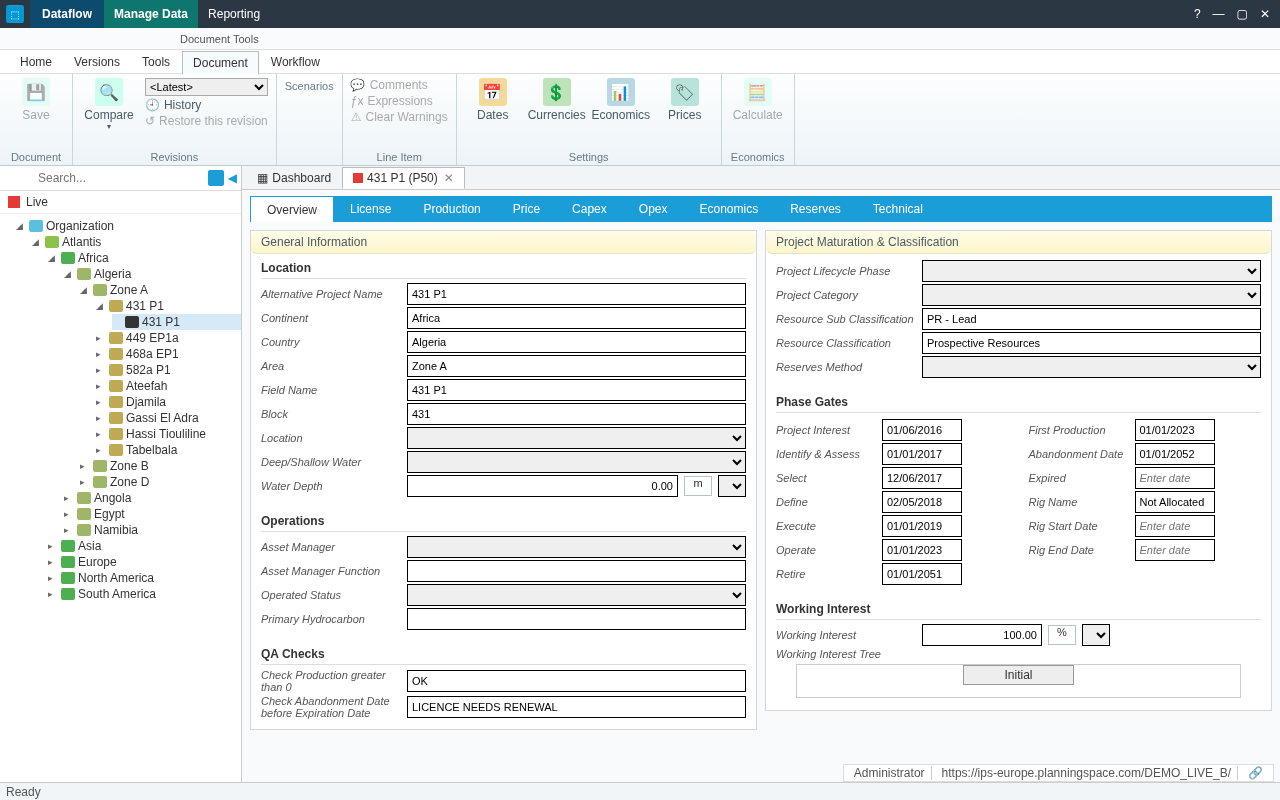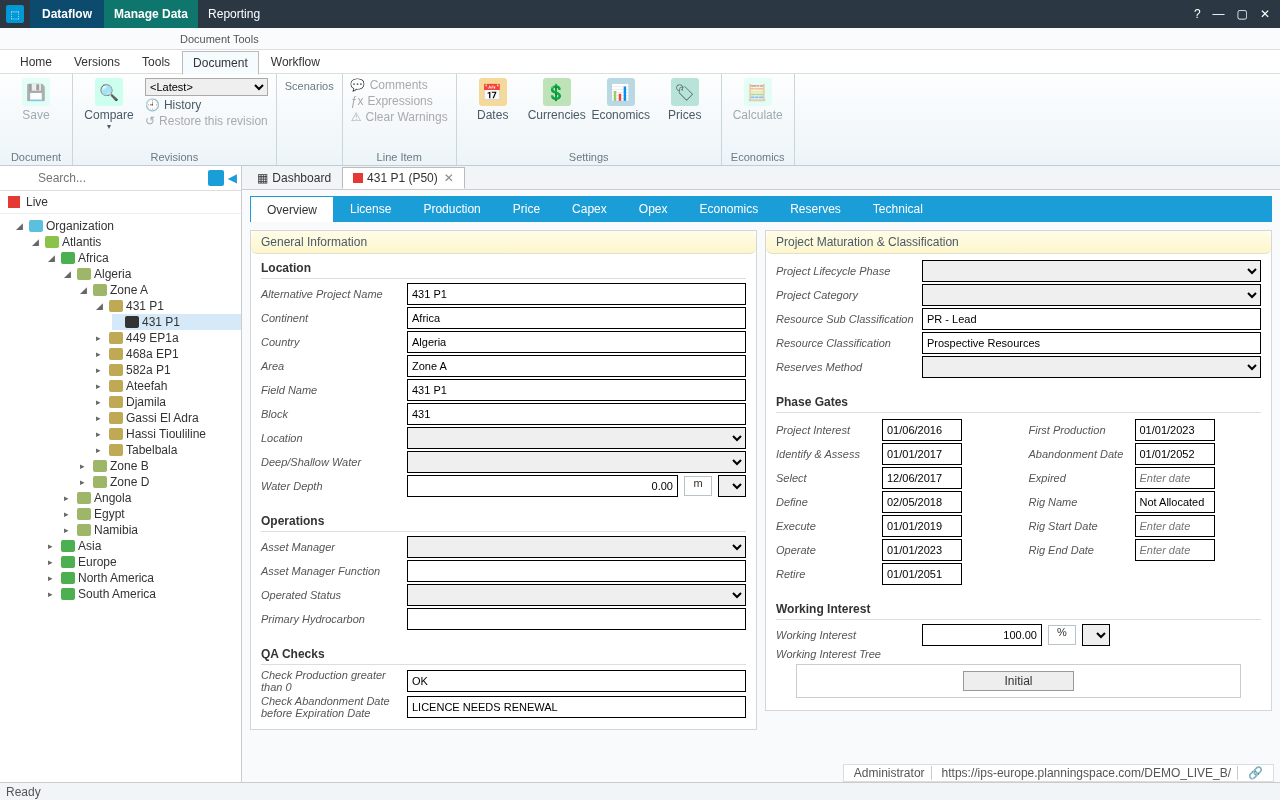--- a/index.html
+++ b/index.html
@@ -545,21 +545,21 @@
             <div class="shdr">Working Interest</div>
             <div class="frow">
                 <label>Working Interest</label>
                 <input style="text-align: right; flex: 0 0 auto; width: 120px;" value="100.00">
                 <span class="unit">%</span>
                 <select style="width:28px;flex:none"></select>
               </div>
             <div class="frow">
                 <label>Working Interest Tree</label>
               </div>
-            <div style="border:1px solid #ccc;height:34px;margin:4px 20px;display:flex;align-items:center;justify-content:center;">
+            <div style="border:1px solid #ccc;height:34px;margin:4px 20px;display:flex;align-items:flex-start;justify-content:center;">
               <div style="border:1px solid #999;background:#eee;padding:2px 40px;">Initial</div>
             </div>
           </div>
         </div>
       </div>
     </div>
   </div>
 </div>
 
 <div class="bottom-info">

